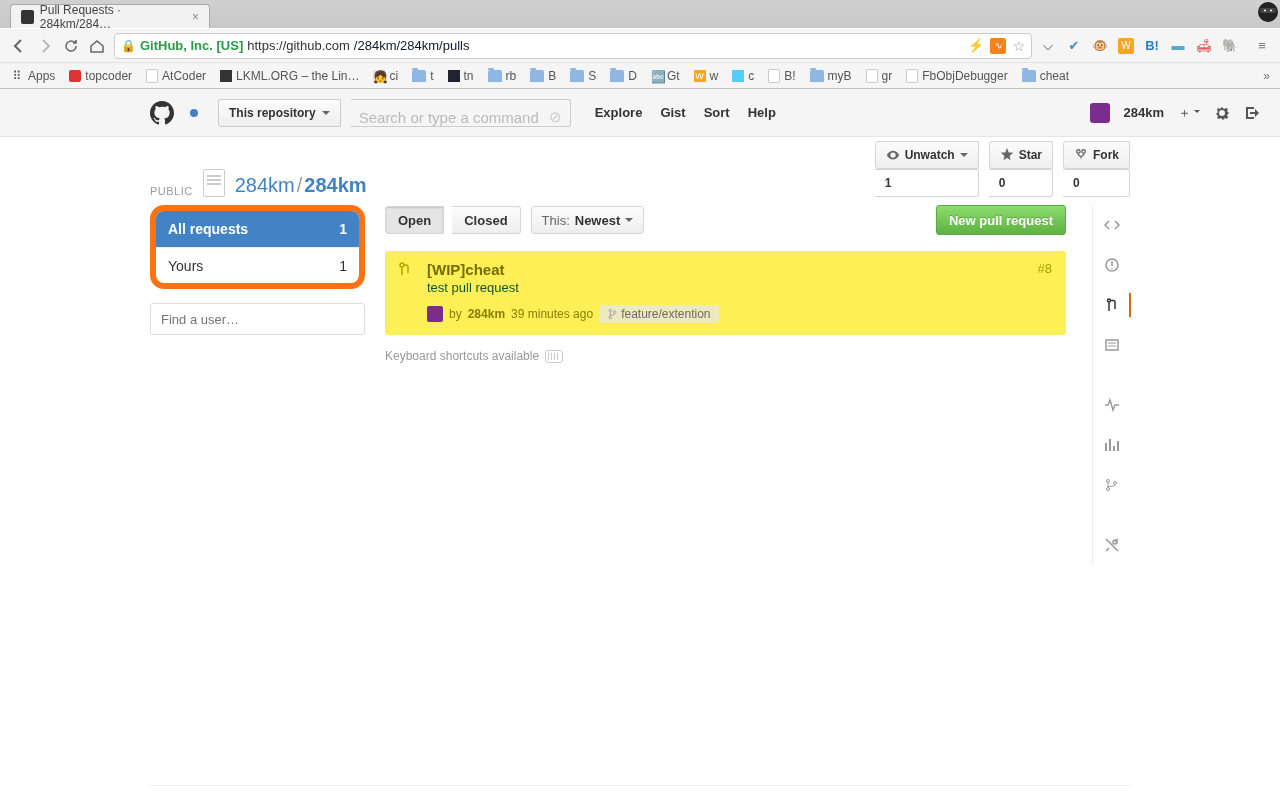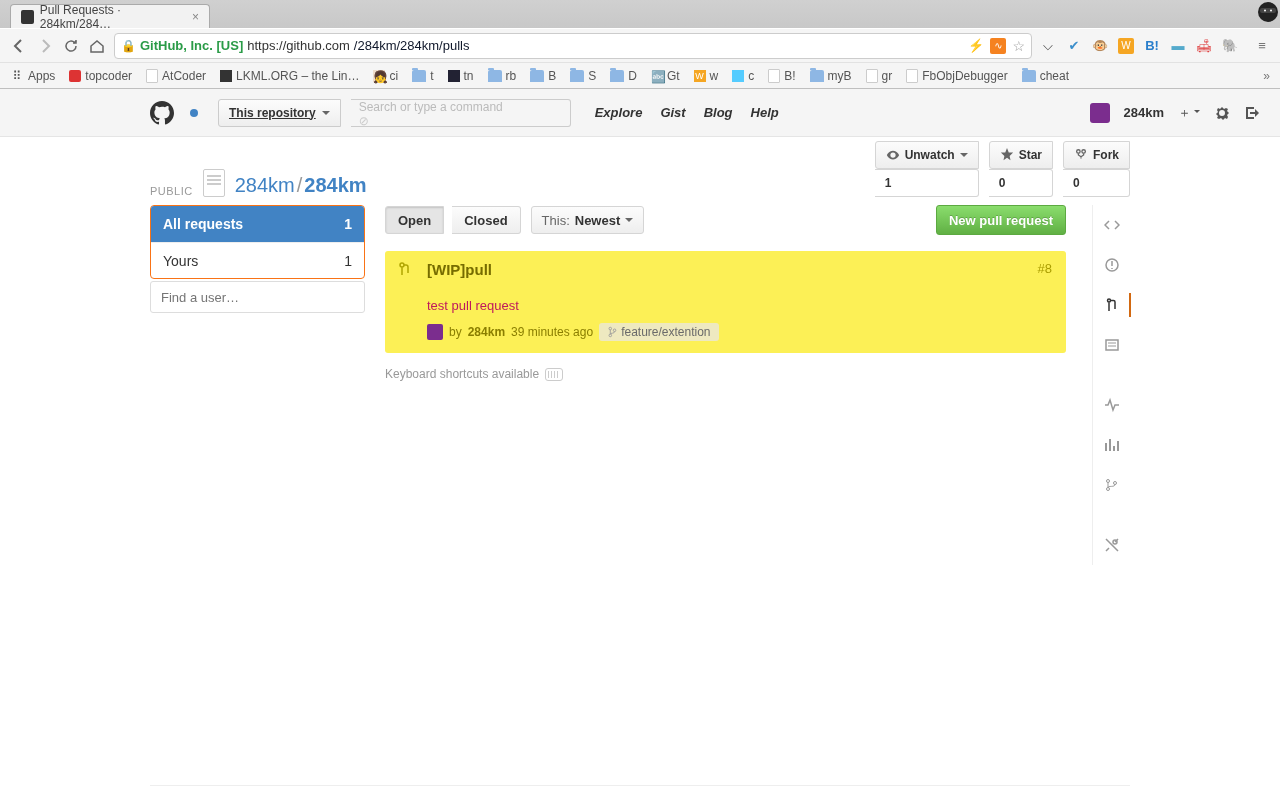--- a/index.html
+++ b/index.html
@@ -28,26 +28,26 @@
 .bookmarkbar .folder { width:14px;height:12px;background:#8eb7e4;border-radius:2px 2px 0 0; position:relative;}
 .bookmarkbar .folder::before{content:"";position:absolute;top:-2px;left:0;width:6px;height:2px;background:#8eb7e4;border-radius:1px 1px 0 0;}
 .bookmarkbar .page { width:12px;height:14px;border:1px solid #ccc;background:#fff;border-radius:1px;}
 .menubtn{margin-left:6px;color:#777;}
 .ninja { position:absolute; top:-2px; right:0; width:36px;height:36px;}
 .ninja svg{width:36px;height:36px;}
 
 .gh-header { height:48px; background:#f5f5f5; border-bottom:1px solid #e5e5e5; display:flex; align-items:center; padding:0 20px 0 150px; gap:10px; }
 .gh-header .octocat { width:24px;height:24px;fill:#333; }
 .gh-header .bluedot { width:8px;height:8px;background:#4183c4;border-radius:50%; margin:0 10px 0 6px;}
-.gh-header .scope { height:28px; border:1px solid #ccc; border-radius:3px 0 0 3px; background:linear-gradient(#fcfcfc,#eee); padding:0 10px; display:flex; align-items:center; gap:6px; font-size:12px; font-weight:bold; color:#333;text-decoration:underline; }
+.gh-header .scope { height:28px; border:1px solid #ccc; border-radius:3px 0 0 3px; background:linear-gradient(#fcfcfc,#eee); padding:0 10px; display:flex; align-items:center; gap:6px; font-size:12px; font-weight:bold; color:#333; }
 .gh-header .scope .caret{border:4px solid transparent;border-top-color:#666;margin-top:4px;}
-.gh-header .search { height:28px; width:220px; border:1px solid #ccc; border-left:none; border-radius:0 3px 3px 0; padding:0 8px; color:#999; font-size:12px; display:flex; align-items:flex-start; justify-content:space-between;flex-direction:column; }
+.gh-header .search { height:28px; width:220px; border:1px solid #ccc; border-left:none; border-radius:0 3px 3px 0; padding:0 8px; color:#999; font-size:15px; display:flex; align-items:flex-end; justify-content:space-between; }
 .gh-header .ghostsearch{color:#bbb;}
 .gh-header .nav { display:flex; gap:18px; margin-left:14px; }
-.gh-header .nav a { color:#333; font-weight:bold; font-size:13px; text-decoration:none;font-style:italic;}
+.gh-header .nav a { color:#333; font-weight:bold; font-size:13px; text-decoration:none;}
 .gh-header .right { margin-left:auto; display:flex; align-items:center; gap:14px; font-size:13px;}
 .gh-header .right .uicon{width:20px;height:20px;background:#7b2d8e;border-radius:3px;}
 .gh-header .right b { color:#333; }
 .gh-header .right .plus{display:flex;align-items:center;gap:3px;color:#555;}
 .gh-header .right svg{width:16px;height:16px;fill:#555;}
 
 .container { width:980px; margin:0 auto; }
 .repo-row { display:flex; align-items:flex-end; height:60px; gap:10px; }
 .repo-row .pub { text-transform:uppercase; color:#999; font-size:11px; letter-spacing:0.5px; }
 .repo-row .repoicon{width:22px;height:28px;border:1px solid #ccc;border-radius:2px;position:relative;}
@@ -58,21 +58,21 @@
 .repo-row .path .sep { color:#999; margin:0 2px; }
 .repo-actions { margin-left:auto; display:flex; gap:10px;}
 .repo-actions .grp { display:flex;flex-direction:column; }
 .repo-actions .btn { height:28px; border:1px solid #d5d5d5; border-radius:3px 0 0 3px; background:linear-gradient(#fcfcfc,#eee); display:flex; align-items:center; gap:5px; padding:0 10px; font-size:12px; font-weight:bold; color:#333; }
 .repo-actions .btn .caret{border:4px solid transparent;border-top-color:#666;margin-top:3px;}
 .repo-actions .cnt { height:28px; border:1px solid #d5d5d5; border-left:none; border-radius:0 3px 3px 0; background:#fff; padding:0 10px; display:flex; align-items:center; font-size:12px; font-weight:bold; color:#333; }
 .repo-actions svg{width:14px;height:14px;fill:#666;}
 
 .main { display:flex; margin-top:8px; gap:20px; }
 .sidebar { width:215px; }
-.filterbox { border:1px solid #f97316; border-radius:4px; overflow:hidden; margin-bottom:2px; }
+.filterbox { border:6px solid #f97316; border-radius:14px; overflow:hidden; margin-bottom:14px; }
 .filterbox .row { height:36px; display:flex; align-items:center; justify-content:space-between; padding:0 12px; color:#4183c4; font-size:14px; font-weight:bold; cursor:pointer; }
 .filterbox .row.selected { background:#4183c4; color:#fff; }
 .filterbox .row + .row { border-top:1px solid #eee; }
 .filterbox .row:not(.selected) { color:#333; font-weight:normal; }
 .finduser { width:100%; height:32px; border:1px solid #ddd; border-radius:3px; padding:0 10px; font-size:13px; color:#999; }
 .content { flex:1; position:relative; }
 .toolbar { display:flex; align-items:center; gap:10px; margin-bottom:16px; }
 .seg { display:flex; }
 .seg .sbtn { height:28px; border:1px solid #d5d5d5; background:linear-gradient(#fcfcfc,#eee); padding:0 12px; display:flex; align-items:center; font-size:13px; font-weight:bold; color:#333; cursor:pointer;}
 .seg .sbtn:first-child{border-radius:3px 0 0 3px;}
@@ -80,21 +80,21 @@
 .seg .sbtn.active { background:#e5e5e5; box-shadow:inset 0 1px 2px rgba(0,0,0,0.15);}
 .sort { height:28px; border:1px solid #d5d5d5; border-radius:3px; background:linear-gradient(#fcfcfc,#eee); padding:0 10px; display:flex; align-items:center; gap:5px; font-size:13px; color:#666; cursor:pointer;}
 .sort b{color:#333;}
 .sort .caret{border:4px solid transparent;border-top-color:#666;margin-top:3px;}
 .newpr { margin-left:auto; height:30px; background:linear-gradient(#8add6d,#60b044); border:1px solid #5ca941; color:#fff; font-weight:bold; font-size:13px; border-radius:3px; padding:0 12px; display:flex; align-items:center; cursor:pointer; text-shadow:0 -1px 0 rgba(0,0,0,0.2);}
 .pritem { background:#fcf056; border-radius:3px; padding:10px 14px 12px 42px; position:relative; }
 .pritem .pricon{ position:absolute; left:12px; top:10px; }
 .pritem .pricon svg{width:16px;height:16px;fill:#b0a500;stroke:#b0a500;}
 .pritem .num { position:absolute; right:14px; top:10px; color:#aa9d00; font-size:13px; }
 .pritem .title { color:#766c00; font-size:15px; font-weight:bold; }
-.pritem .desc { color:#be185d; font-size:13px; margin-top:20px; }
+.pritem .desc { color:#14532d; font-size:13px; margin-top:2px; }
 .pritem .meta { display:flex; align-items:center; gap:6px; margin-top:10px; font-size:12px; color:#8a7e00; }
 .pritem .meta .av{width:16px;height:16px;background:#7b2d8e;border-radius:2px;}
 .pritem .meta .branch{background:#eee9c0;border-radius:3px;padding:2px 8px;font-family:Consolas,Menlo,monospace;color:#6a6a6a;display:flex;align-items:center;gap:4px;}
 .pritem .meta .branch svg{width:10px;height:12px;fill:#999;}
 .kbd { margin-top:14px; font-size:12px; color:#999; display:flex; align-items:center; gap:6px;}
 .kbd .kbicon{border:1px solid #ccc;border-radius:3px;width:18px;height:13px;position:relative;}
 .kbd .kbicon::after{content:"";position:absolute;inset:2px;background:repeating-linear-gradient(90deg,#ccc 0 1px,transparent 1px 3px);}
 .sidenav { width:38px; border-left:1px solid #eee; margin-left:6px; display:flex; flex-direction:column; }
 .sidenav .sn { height:40px; display:flex; align-items:center; justify-content:center; position:relative; cursor:pointer;}
 .sidenav .sn svg{width:16px;height:16px;fill:#999;}
@@ -260,21 +260,21 @@
       <span>This repository</span>
       <span class="caret"></span>
     </div>
   <div class="search">
       <span class="ghostsearch">Search or type a command</span>
       <span style="color:#ccc">⊘</span>
     </div>
   <div class="nav">
     <a>Explore</a>
     <a>Gist</a>
-    <a>Blog</a>
+    <a>Sort</a>
     <a>Help</a>
   </div>
   <div class="right">
     <span class="uicon"></span>
     <b>284km</b>
     <span class="plus">＋<span style="border:3px solid transparent;border-top-color:#555"></span></span>
     <svg viewBox="0 0 16 16">
         <path d="M15 8l-2-2 1-2-2-1-2 1-2-2-2 2-2-1-1 2 1 2-2 2 2 2-1 2 2 1 2-1 2 2 2-2 2 1 1-2-1-2zM8 11a3 3 0 1 1 0-6 3 3 0 0 1 0 6z"></path>
       </svg>
     <svg viewBox="0 0 16 16">
@@ -349,21 +349,21 @@
             <span class="caret"></span>
           </div>
         <div class="newpr">New pull request</div>
       </div>
 
       <div class="pritem">
         <span class="pricon"><svg viewBox="0 0 12 16">
               <path d="M3 2a2 2 0 1 0 0 4 2 2 0 0 0 0-4zm0 4v8m6-8a2 2 0 0 0-2-2H5m4 2v6a2 2 0 1 0 0 0z" fill="none" stroke="#b0a500" stroke-width="1.5"></path>
             </svg></span>
         <span class="num">#8</span>
-        <div class="title">[WIP]pull</div>
+        <div class="title">[WIP]cheat</div>
         <div class="desc">test pull request</div>
         <div class="meta">
           <span class="av"></span>
           <span>by</span>
           <b>284km</b>
           <span>39 minutes ago</span>
           <span class="branch">
               <svg viewBox="0 0 10 14">
                 <circle cx="3" cy="3" r="1.5" fill="none" stroke="#999"></circle>
                 <circle cx="3" cy="11" r="1.5" fill="none" stroke="#999"></circle>

